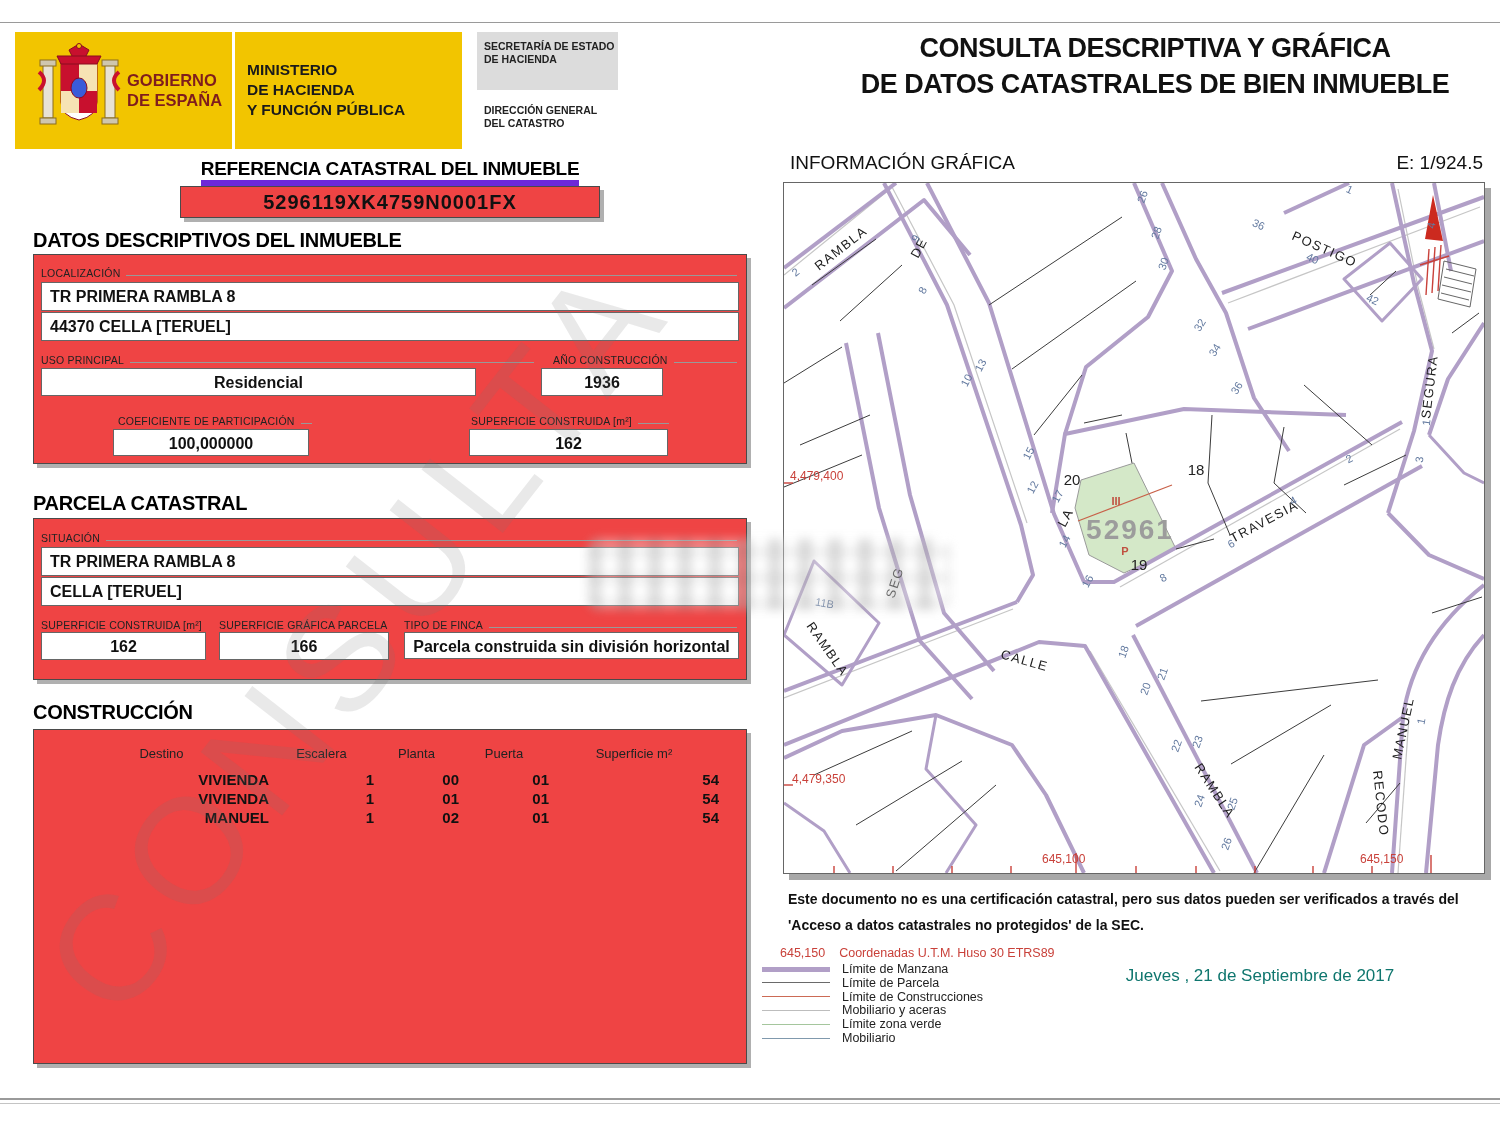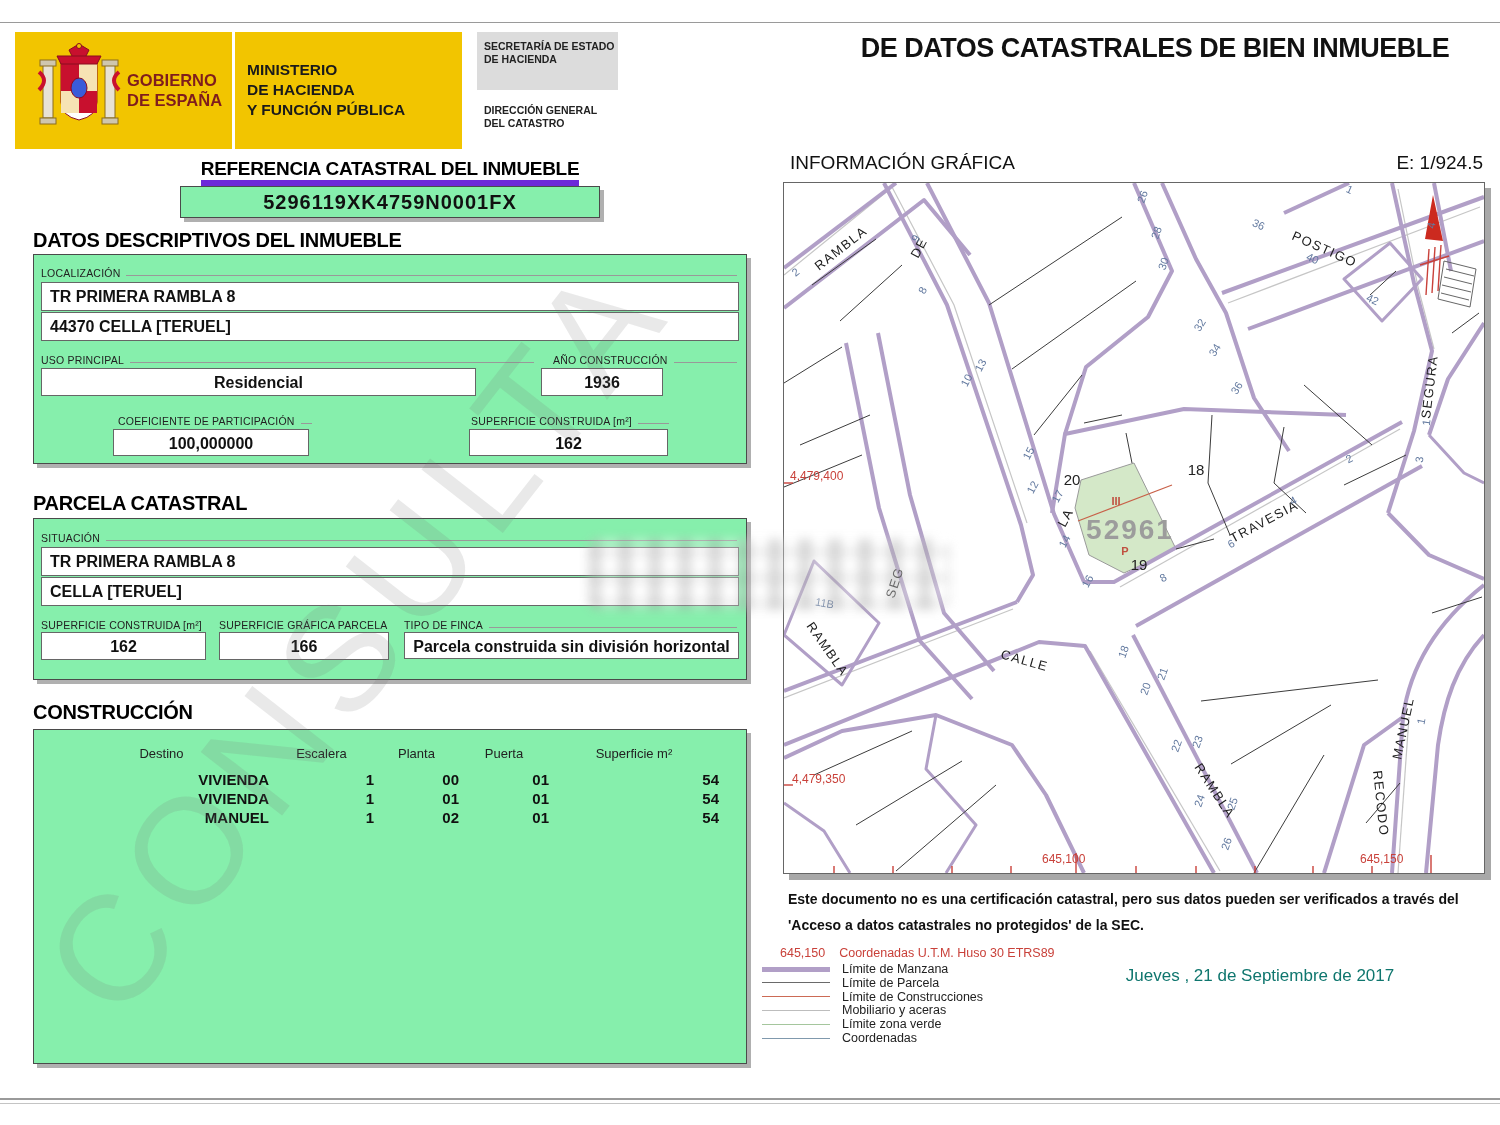--- a/index.html
+++ b/index.html
@@ -9,21 +9,21 @@
   
   .banner{left:15px;top:32px;width:447px;height:117px;background:#f2c500;display:flex;align-items:center;}
   .gov-txt{font-weight:bold;font-size:16.5px;line-height:20px;color:#7f1d1d;}
   .divider{position:absolute;left:217px;top:0;width:3px;height:117px;background:#fff;}
   .min-txt{position:absolute;left:232px;top:28px;font-weight:bold;font-size:15.5px;line-height:20px;color:#1a1a1a;}
   .graybox{left:477px;top:32px;width:141px;height:58px;background:#dcdcdc;padding:8px 0 0 7px;box-sizing:border-box;font-size:10.5px;font-weight:600;line-height:13px;color:#222;}
   .dgc{left:484px;top:104px;font-size:10.5px;font-weight:600;line-height:13px;color:#222;}
   .doc-title{left:825px;top:30px;width:660px;text-align:center;font-weight:bold;font-size:27px;line-height:36px;letter-spacing:-0.5px;color:#111;}
   
   .sec-head{font-weight:bold;font-size:20px;color:#000;letter-spacing:-0.3px;}
-  .refbox,.panel{border:1px solid #4a4a4a;background:#86efac;box-shadow:4px 4px 0 #b0b0b0;}
+  .refbox,.panel{border:1px solid #4a4a4a;background:#ef4444;box-shadow:4px 4px 0 #b0b0b0;}
   .refbox{left:180px;top:186px;width:418px;height:30px;text-align:center;font-weight:bold;font-size:20px;line-height:30px;letter-spacing:1px;}
   .lab{display:flex;align-items:flex-end;font-size:10.5px;color:#222;letter-spacing:.2px;}
   .lab i{flex:1;border-bottom:1px solid #999;margin:0 2px 3px 6px;height:1px;font-style:normal;}
   .field{border:1px solid #666;background:#fff;font-weight:bold;font-size:16px;box-sizing:border-box;}
   .fv{padding:5px 8px 0 8px;}
   .fc{text-align:center;padding-top:5px;}
   
   .chead,.crow{display:grid;grid-template-columns:215px 105px 85px 90px 170px;}
   .chead div{font-size:13px;color:#222;text-align:center;}
   .crow div{font-size:15px;font-weight:bold;text-align:right;line-height:19px;}
@@ -97,20 +97,21 @@
 </div>
 <div class="abs graybox">
   <div>SECRETARÍA DE ESTADO</div>
   <div>DE HACIENDA</div>
 </div>
 <div class="abs dgc">
   <div>DIRECCIÓN GENERAL</div>
   <div>DEL CATASTRO</div>
 </div>
 <div class="abs doc-title">
+  <div>CONSULTA DESCRIPTIVA Y GRÁFICA</div>
   <div>DE DATOS CATASTRALES DE BIEN INMUEBLE</div>
 </div>
 
 <div class="abs" style="left:100px;top:158px;width:580px;text-align:center;">
   <span class="sec-head" style="font-size:19px;border-bottom:6px solid #6d28d9;padding-bottom:1px;">REFERENCIA CATASTRAL DEL INMUEBLE</span>
 </div>
 <div class="abs refbox">5296119XK4759N0001FX</div>
 
 <div class="abs sec-head" style="left:33px;top:229px;">DATOS DESCRIPTIVOS DEL INMUEBLE</div>
 <div class="abs panel" style="left:33px;top:254px;width:712px;height:208px;">
@@ -388,19 +389,19 @@
     <div class="legend-row" style="left: 762px; top: 1003.4px;">
       <div class="legend-swatch" style="border-top: 1.5px solid rgb(189, 189, 189);"></div>
       <span class="legend-label">Mobiliario y aceras</span>
     </div>
     <div class="legend-row" style="left: 762px; top: 1017.2px;">
       <div class="legend-swatch" style="border-top: 1.5px solid rgb(165, 198, 157);"></div>
       <span class="legend-label">Límite zona verde</span>
     </div>
     <div class="legend-row" style="left: 762px; top: 1031px;">
       <div class="legend-swatch" style="border-top: 1.5px solid rgb(128, 153, 173);"></div>
-      <span class="legend-label">Coordenadas</span>
+      <span class="legend-label">Mobiliario</span>
     </div>
   </div>
 <div class="abs date">Jueves , 21 de Septiembre de 2017</div>
 
 <div class="abs watermark">CONSULTA</div>
 <div class="abs blurblob"></div>
 
 </body></html>

